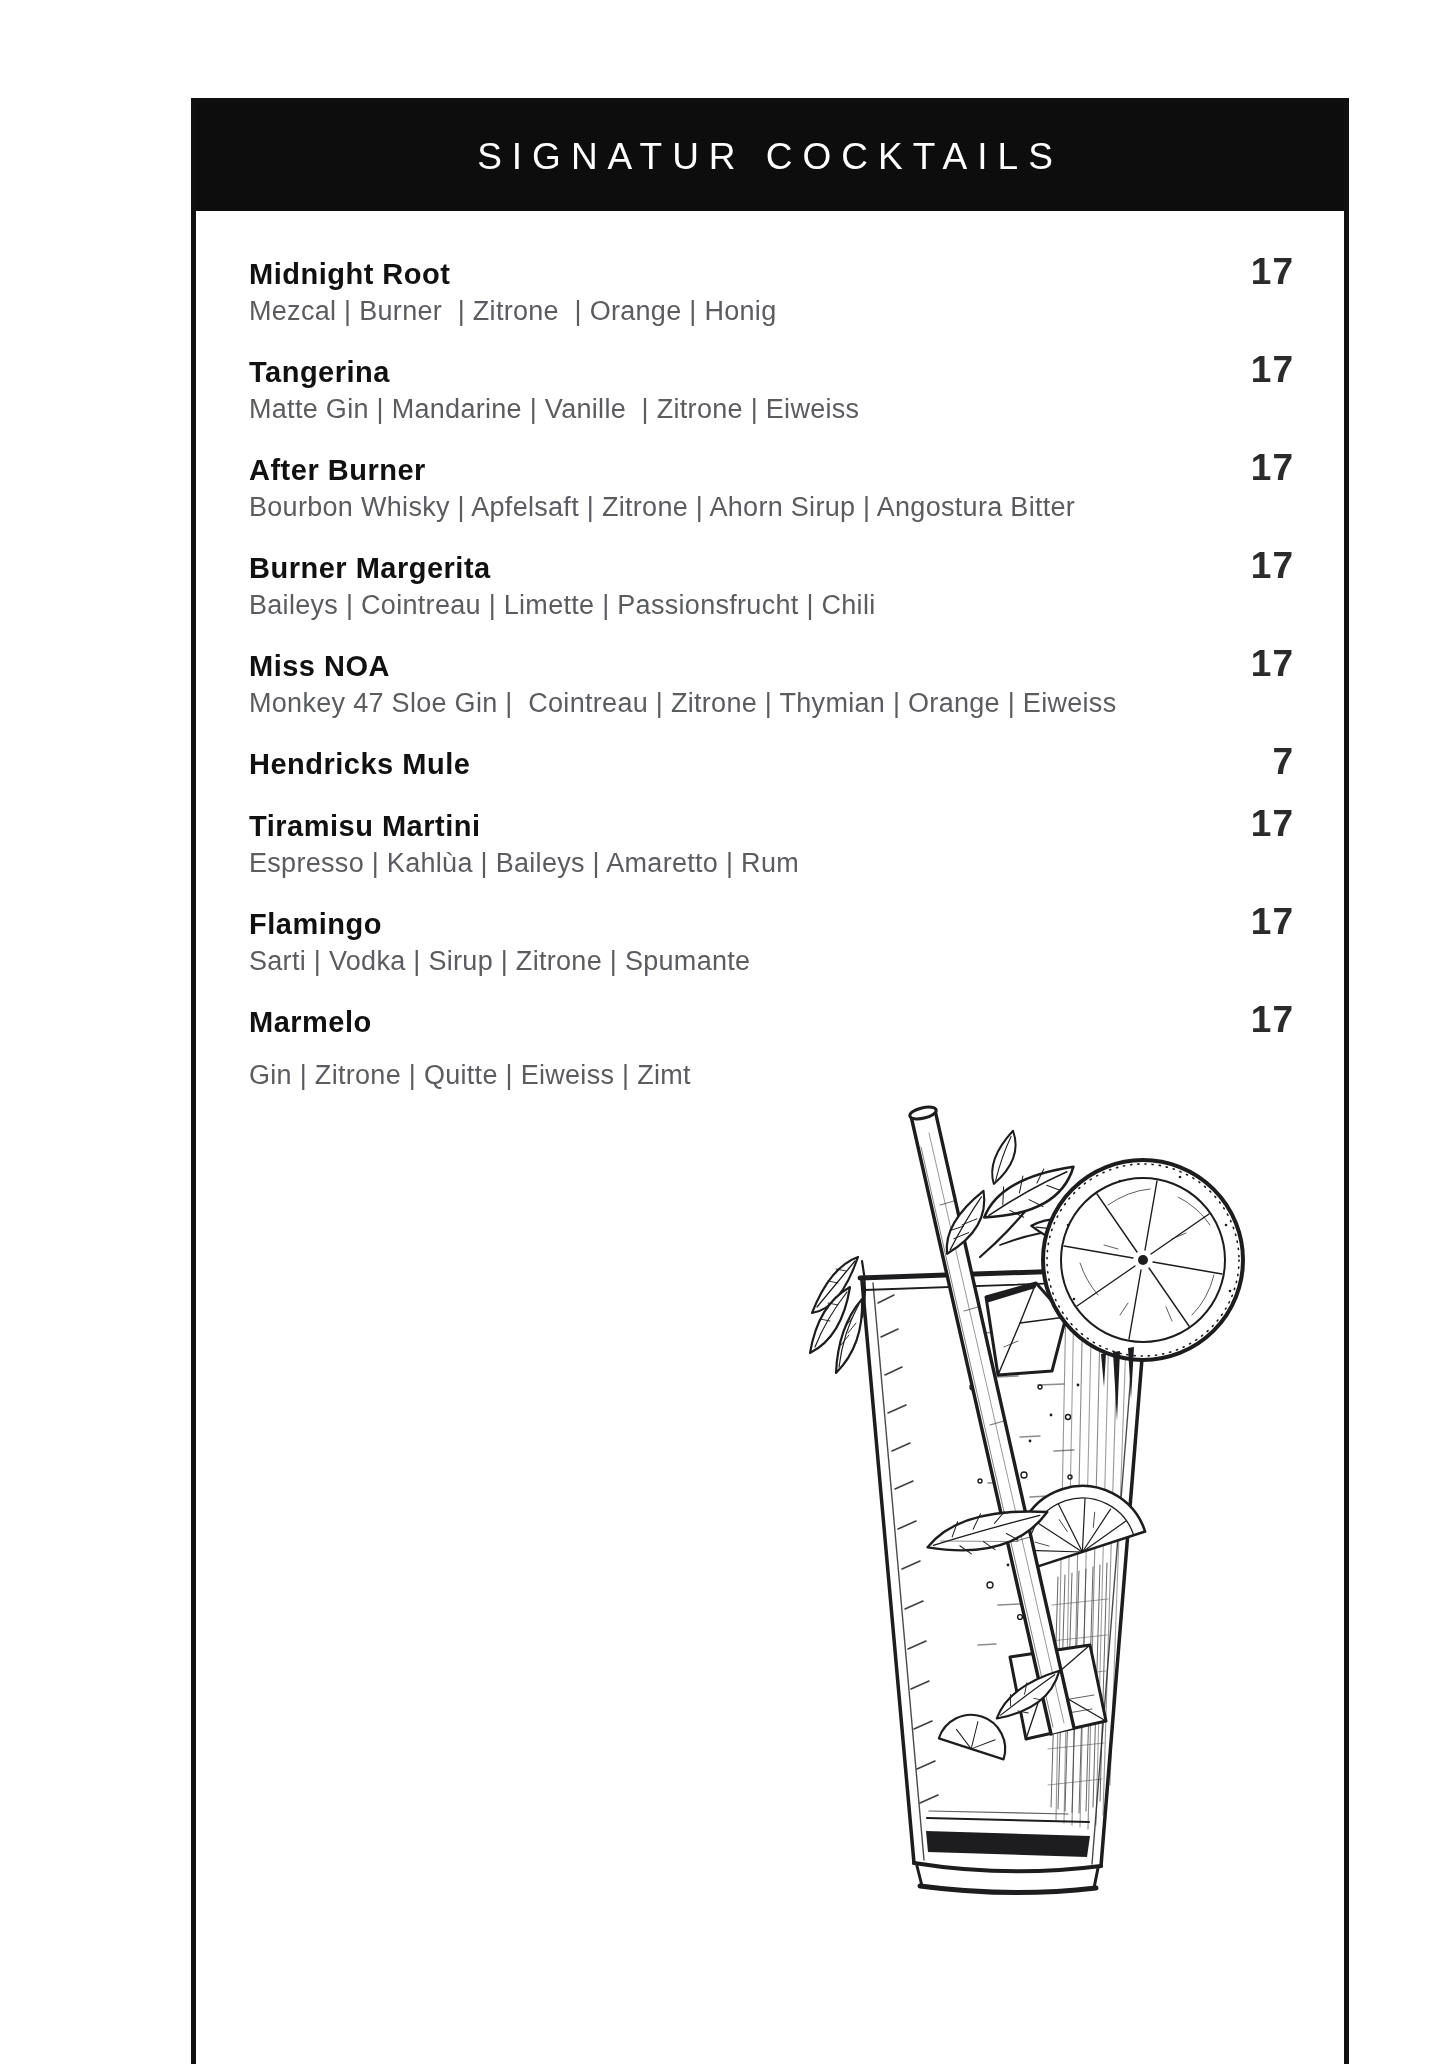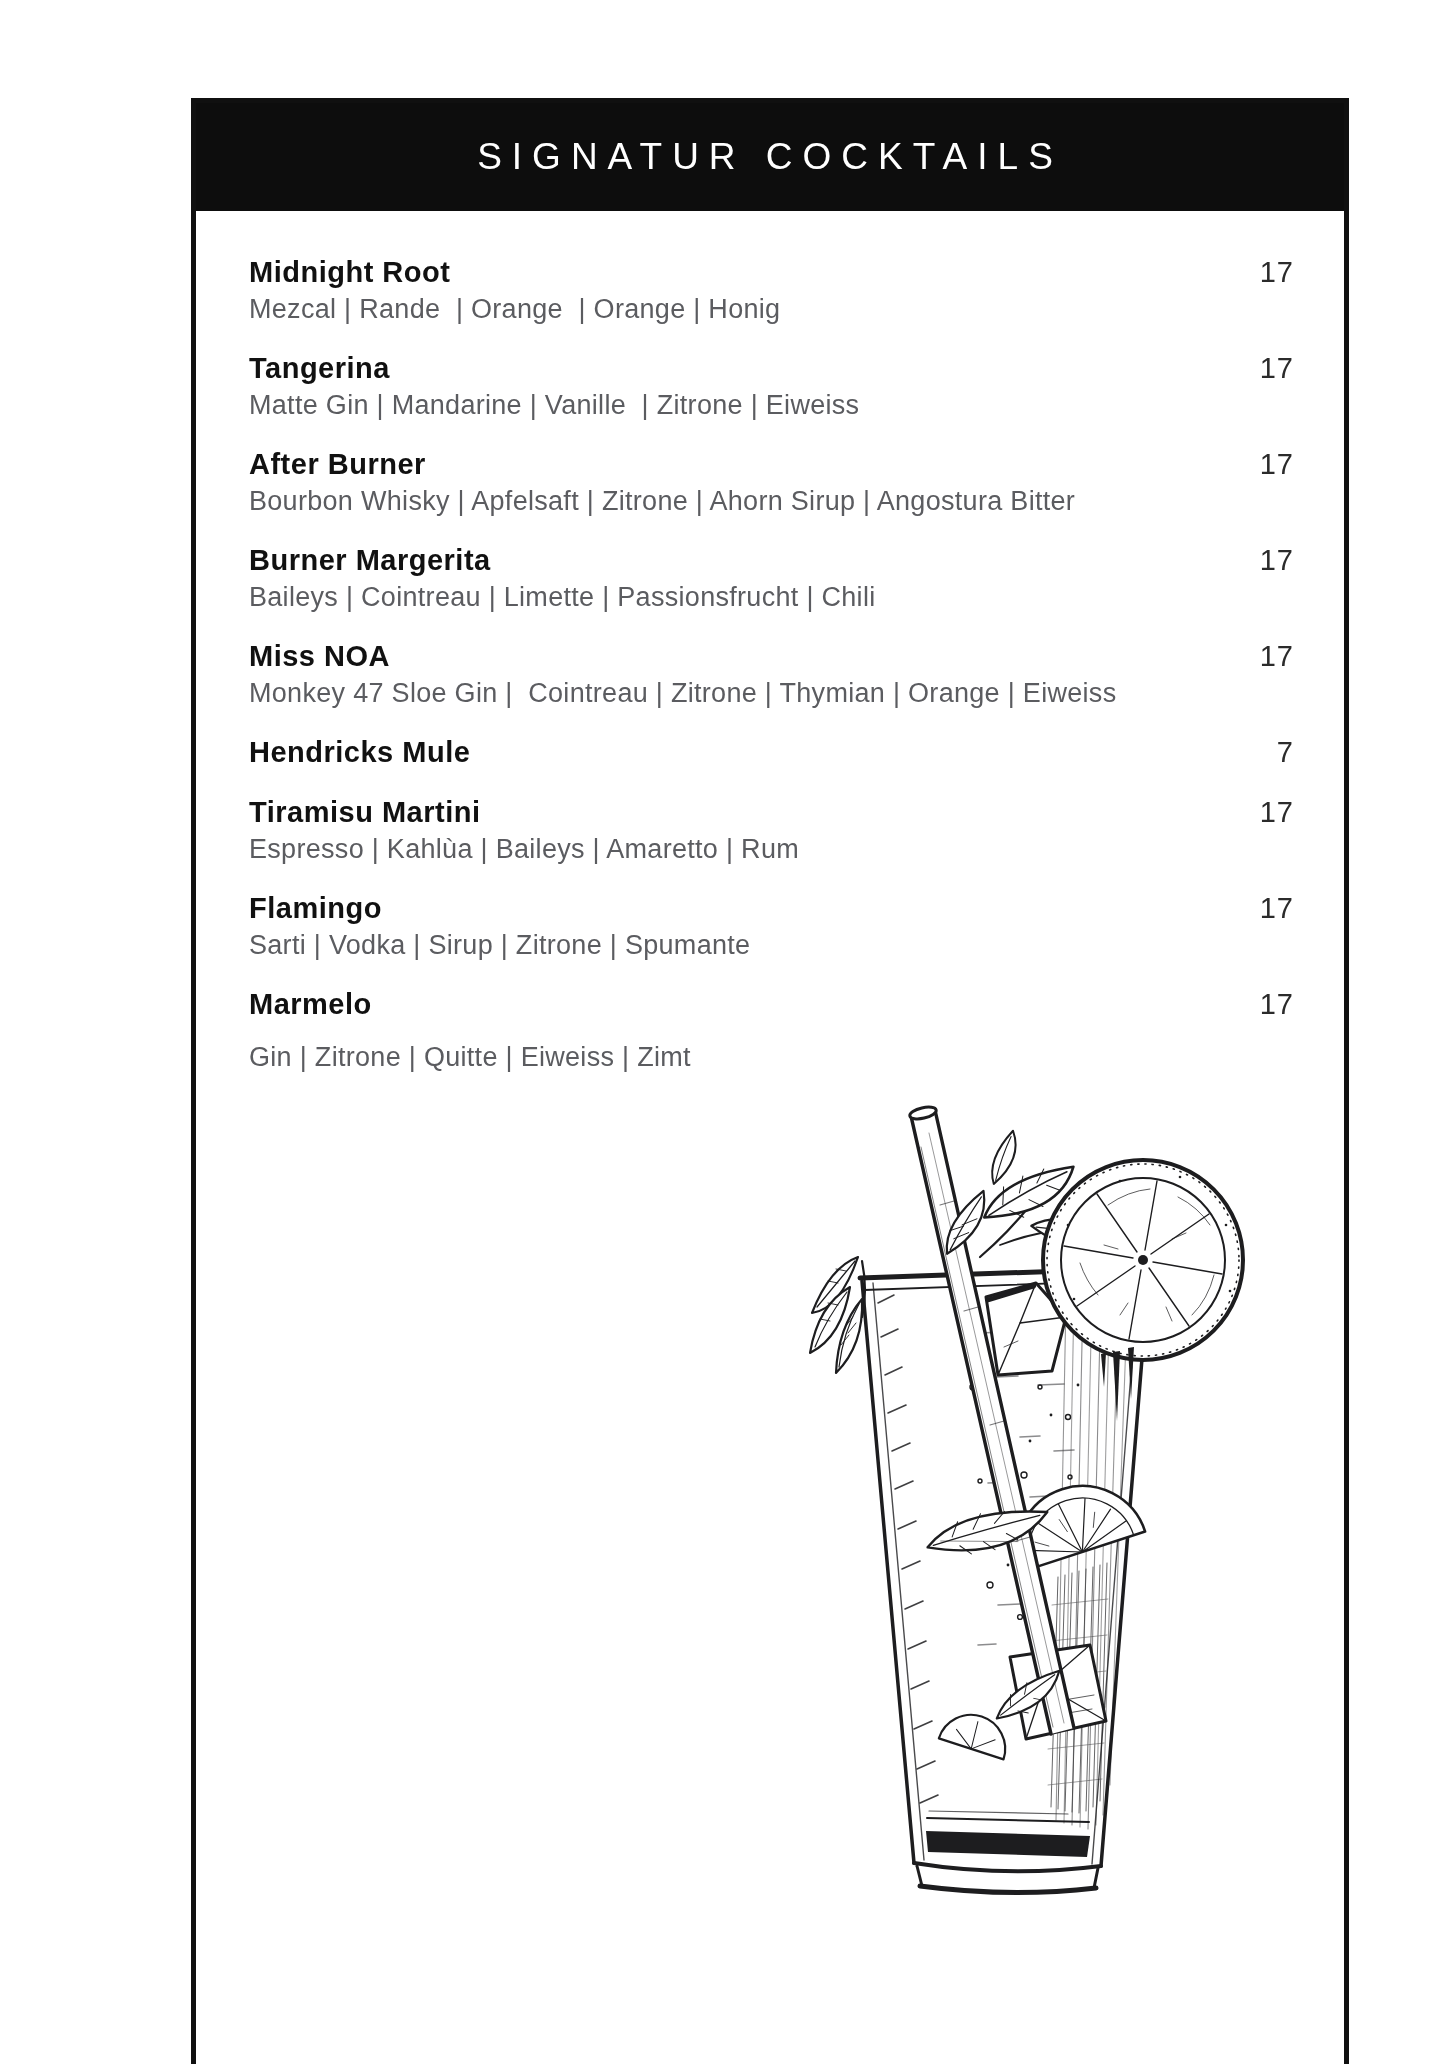--- a/index.html
+++ b/index.html
@@ -38,22 +38,22 @@
     display: flex; justify-content: space-between; align-items: baseline;
     line-height: 38px;
   }
   .item-name {
     font-size: 29px;
     font-weight: 700;
     color: #111111;
     letter-spacing: 0.5px;
   }
   .item-price {
-    font-size: 29px;
-    font-weight: 400;
+    font-size: 37px;
+    font-weight: 700;
     color: #2b2b2b;
     letter-spacing: 1px;
   }
   .item-ingredients {
     font-size: 27px;
     font-weight: 400;
     color: #5b5c60;
     line-height: 36px;
     letter-spacing: 0.3px;
     white-space: pre;
@@ -75,21 +75,21 @@
     <div class="header-title">SIGNATUR COCKTAILS</div>
   </div>
 
   <div class="menu">
 
     <div class="menu-item">
       <div class="item-top">
         <span class="item-name">Midnight Root</span>
         <span class="item-price">17</span>
       </div>
-      <div class="item-ingredients">Mezcal | Rande  | Orange  | Orange | Honig</div>
+      <div class="item-ingredients">Mezcal | Burner  | Zitrone  | Orange | Honig</div>
     </div>
 
     <div class="menu-item">
       <div class="item-top">
         <span class="item-name">Tangerina</span>
         <span class="item-price">17</span>
       </div>
       <div class="item-ingredients">Matte Gin | Mandarine | Vanille  | Zitrone | Eiweiss</div>
     </div>
 

